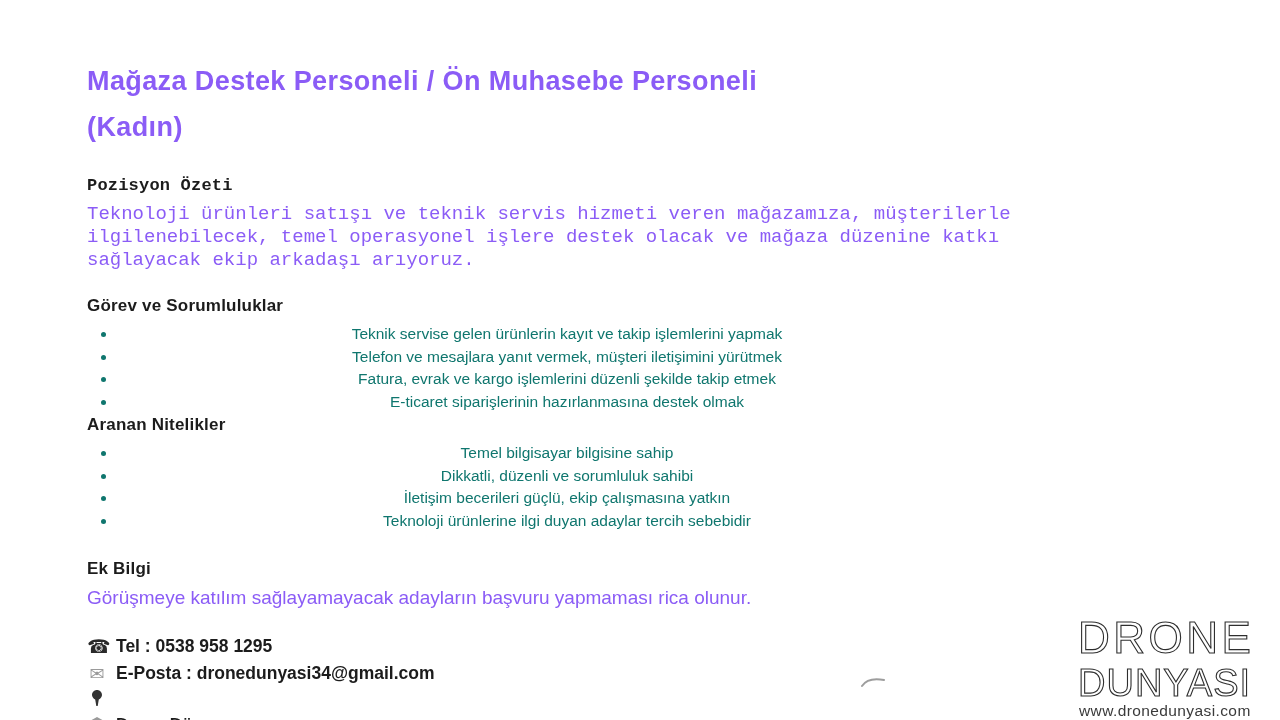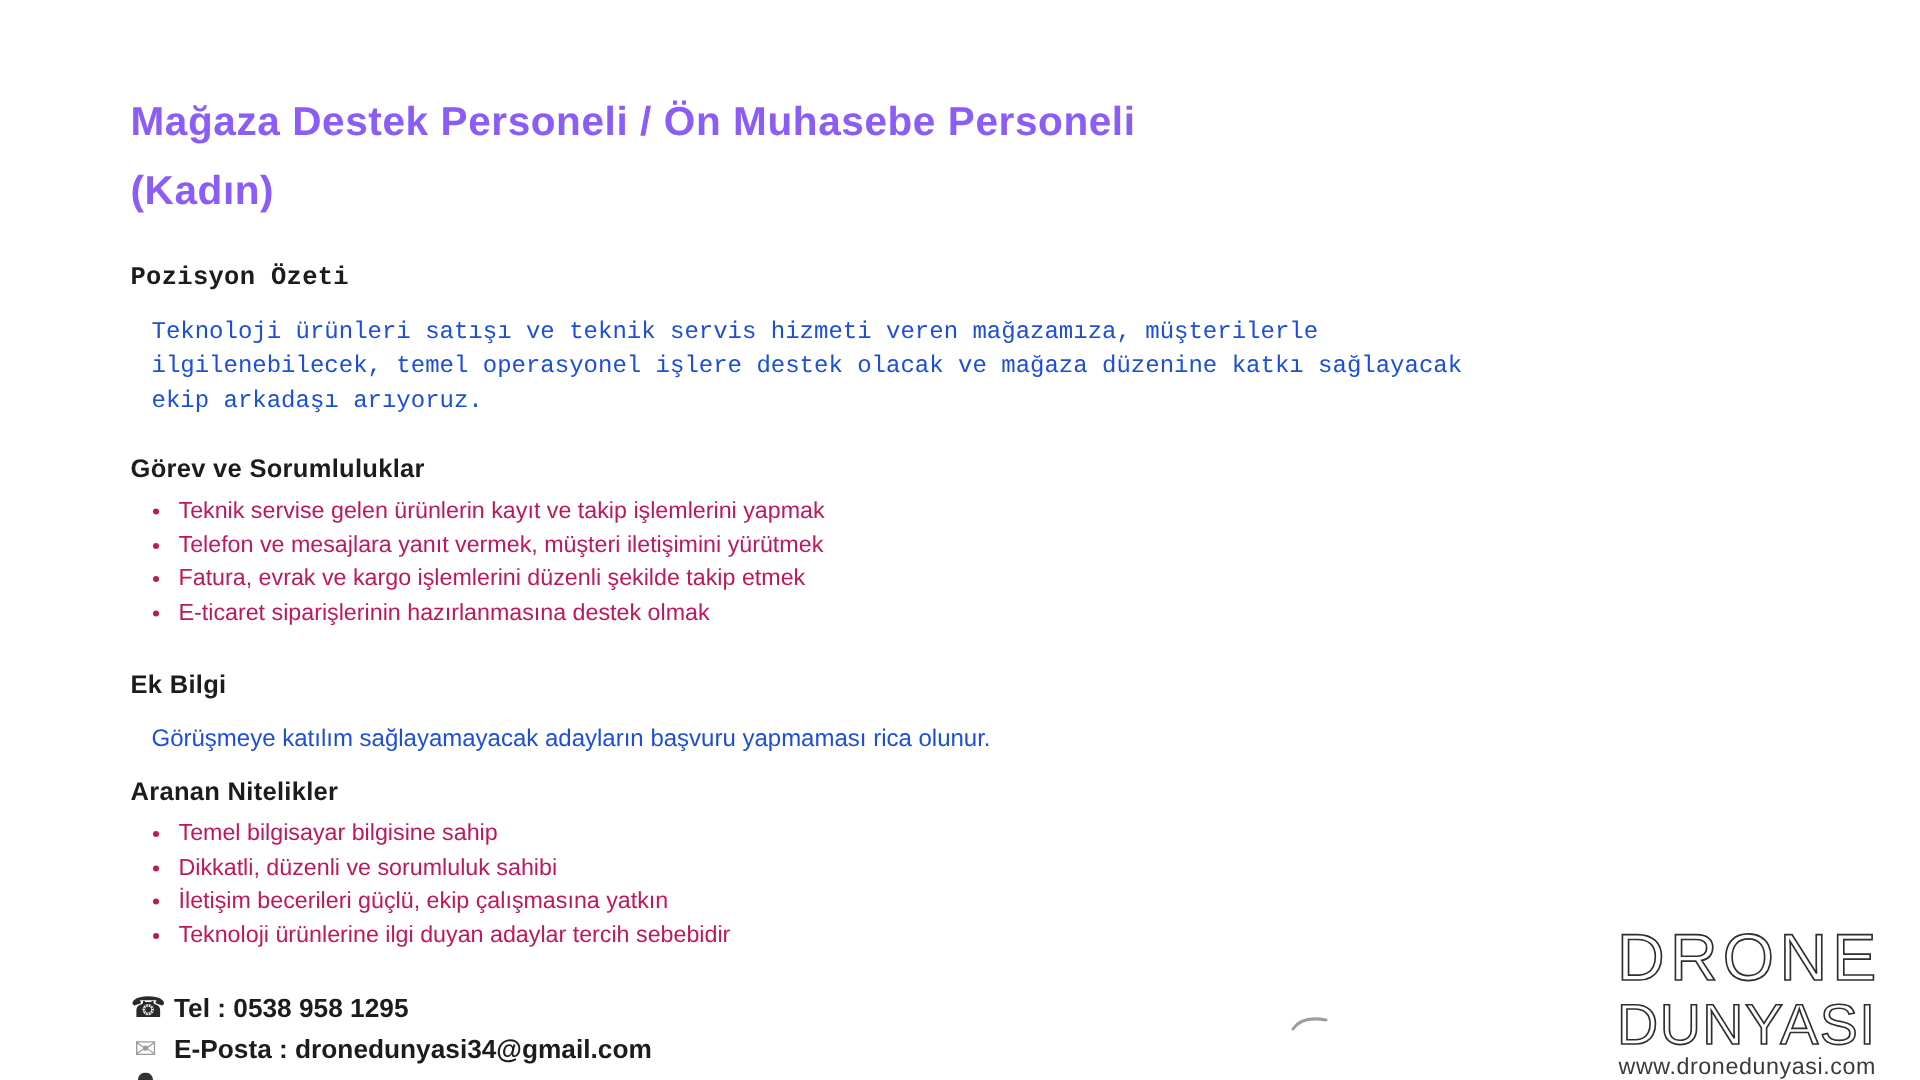--- a/index.html
+++ b/index.html
@@ -33,35 +33,36 @@
   .section { margin: 0; }
   .section-heading {
     font-size: 17px;
     line-height: 20px;
     font-weight: 700;
     color: #1c1c1c;
     margin: 0 0 7px 0;
     letter-spacing: 0.2px;
   }
   .section-body {
-    font-size: 16px;
+    font-size: 19px;
     line-height: 23px;
-    margin: 14px;
-    color: #1d4ed8;
+    margin: 0;
+    color: #8b5cf6;
     max-width: 926px;
   }
   .sec-pozisyon { margin-bottom: 24px; font-family: Liberation Mono, monospace; }
   .sec-gorev { margin-top: 0; }
   .bullet-list {
     margin: 0;
     padding: 0 0 0 30px;
     list-style: disc;
     font-size: 15.5px;
     line-height: 22.5px;
-    color: #be185d;
+    color: #0f766e;
+    text-align: center;
   }
   .bullet-list li { padding-left: 2px; }
   .sec-aranan { margin-top: 2px; }
   .sec-ekbilgi { margin-top: 27px; }
   .contact {
     margin-top: 24px;
   }
   .contact-row {
     display: flex;
     align-items: center;
@@ -131,33 +132,33 @@
     <div class="section sec-gorev">
       <h2 class="section-heading">Görev ve Sorumluluklar</h2>
       <ul class="bullet-list">
         <li>Teknik servise gelen ürünlerin kayıt ve takip işlemlerini yapmak</li>
         <li>Telefon ve mesajlara yanıt vermek, müşteri iletişimini yürütmek</li>
         <li>Fatura, evrak ve kargo işlemlerini düzenli şekilde takip etmek</li>
         <li>E-ticaret siparişlerinin hazırlanmasına destek olmak</li>
       </ul>
     </div>
 
-    <div class="section sec-ekbilgi">
-      <h2 class="section-heading">Ek Bilgi</h2>
-      <p class="section-body">Görüşmeye katılım sağlayamayacak adayların başvuru yapmaması rica olunur.</p>
-    </div>
-
     <div class="section sec-aranan">
       <h2 class="section-heading">Aranan Nitelikler</h2>
       <ul class="bullet-list">
         <li>Temel bilgisayar bilgisine sahip</li>
         <li>Dikkatli, düzenli ve sorumluluk sahibi</li>
         <li>İletişim becerileri güçlü, ekip çalışmasına yatkın</li>
         <li>Teknoloji ürünlerine ilgi duyan adaylar tercih sebebidir</li>
       </ul>
+    </div>
+
+    <div class="section sec-ekbilgi">
+      <h2 class="section-heading">Ek Bilgi</h2>
+      <p class="section-body">Görüşmeye katılım sağlayamayacak adayların başvuru yapmaması rica olunur.</p>
     </div>
 
     <div class="contact">
       <div class="contact-row strong">
         <span class="glyph-icon phone-glyph">☎</span>
         <span>Tel : 0538 958 1295</span>
       </div>
       <div class="contact-row strong">
         <span class="glyph-icon mail-glyph">✉</span>
         <span>E-Posta : dronedunyasi34@gmail.com</span>

